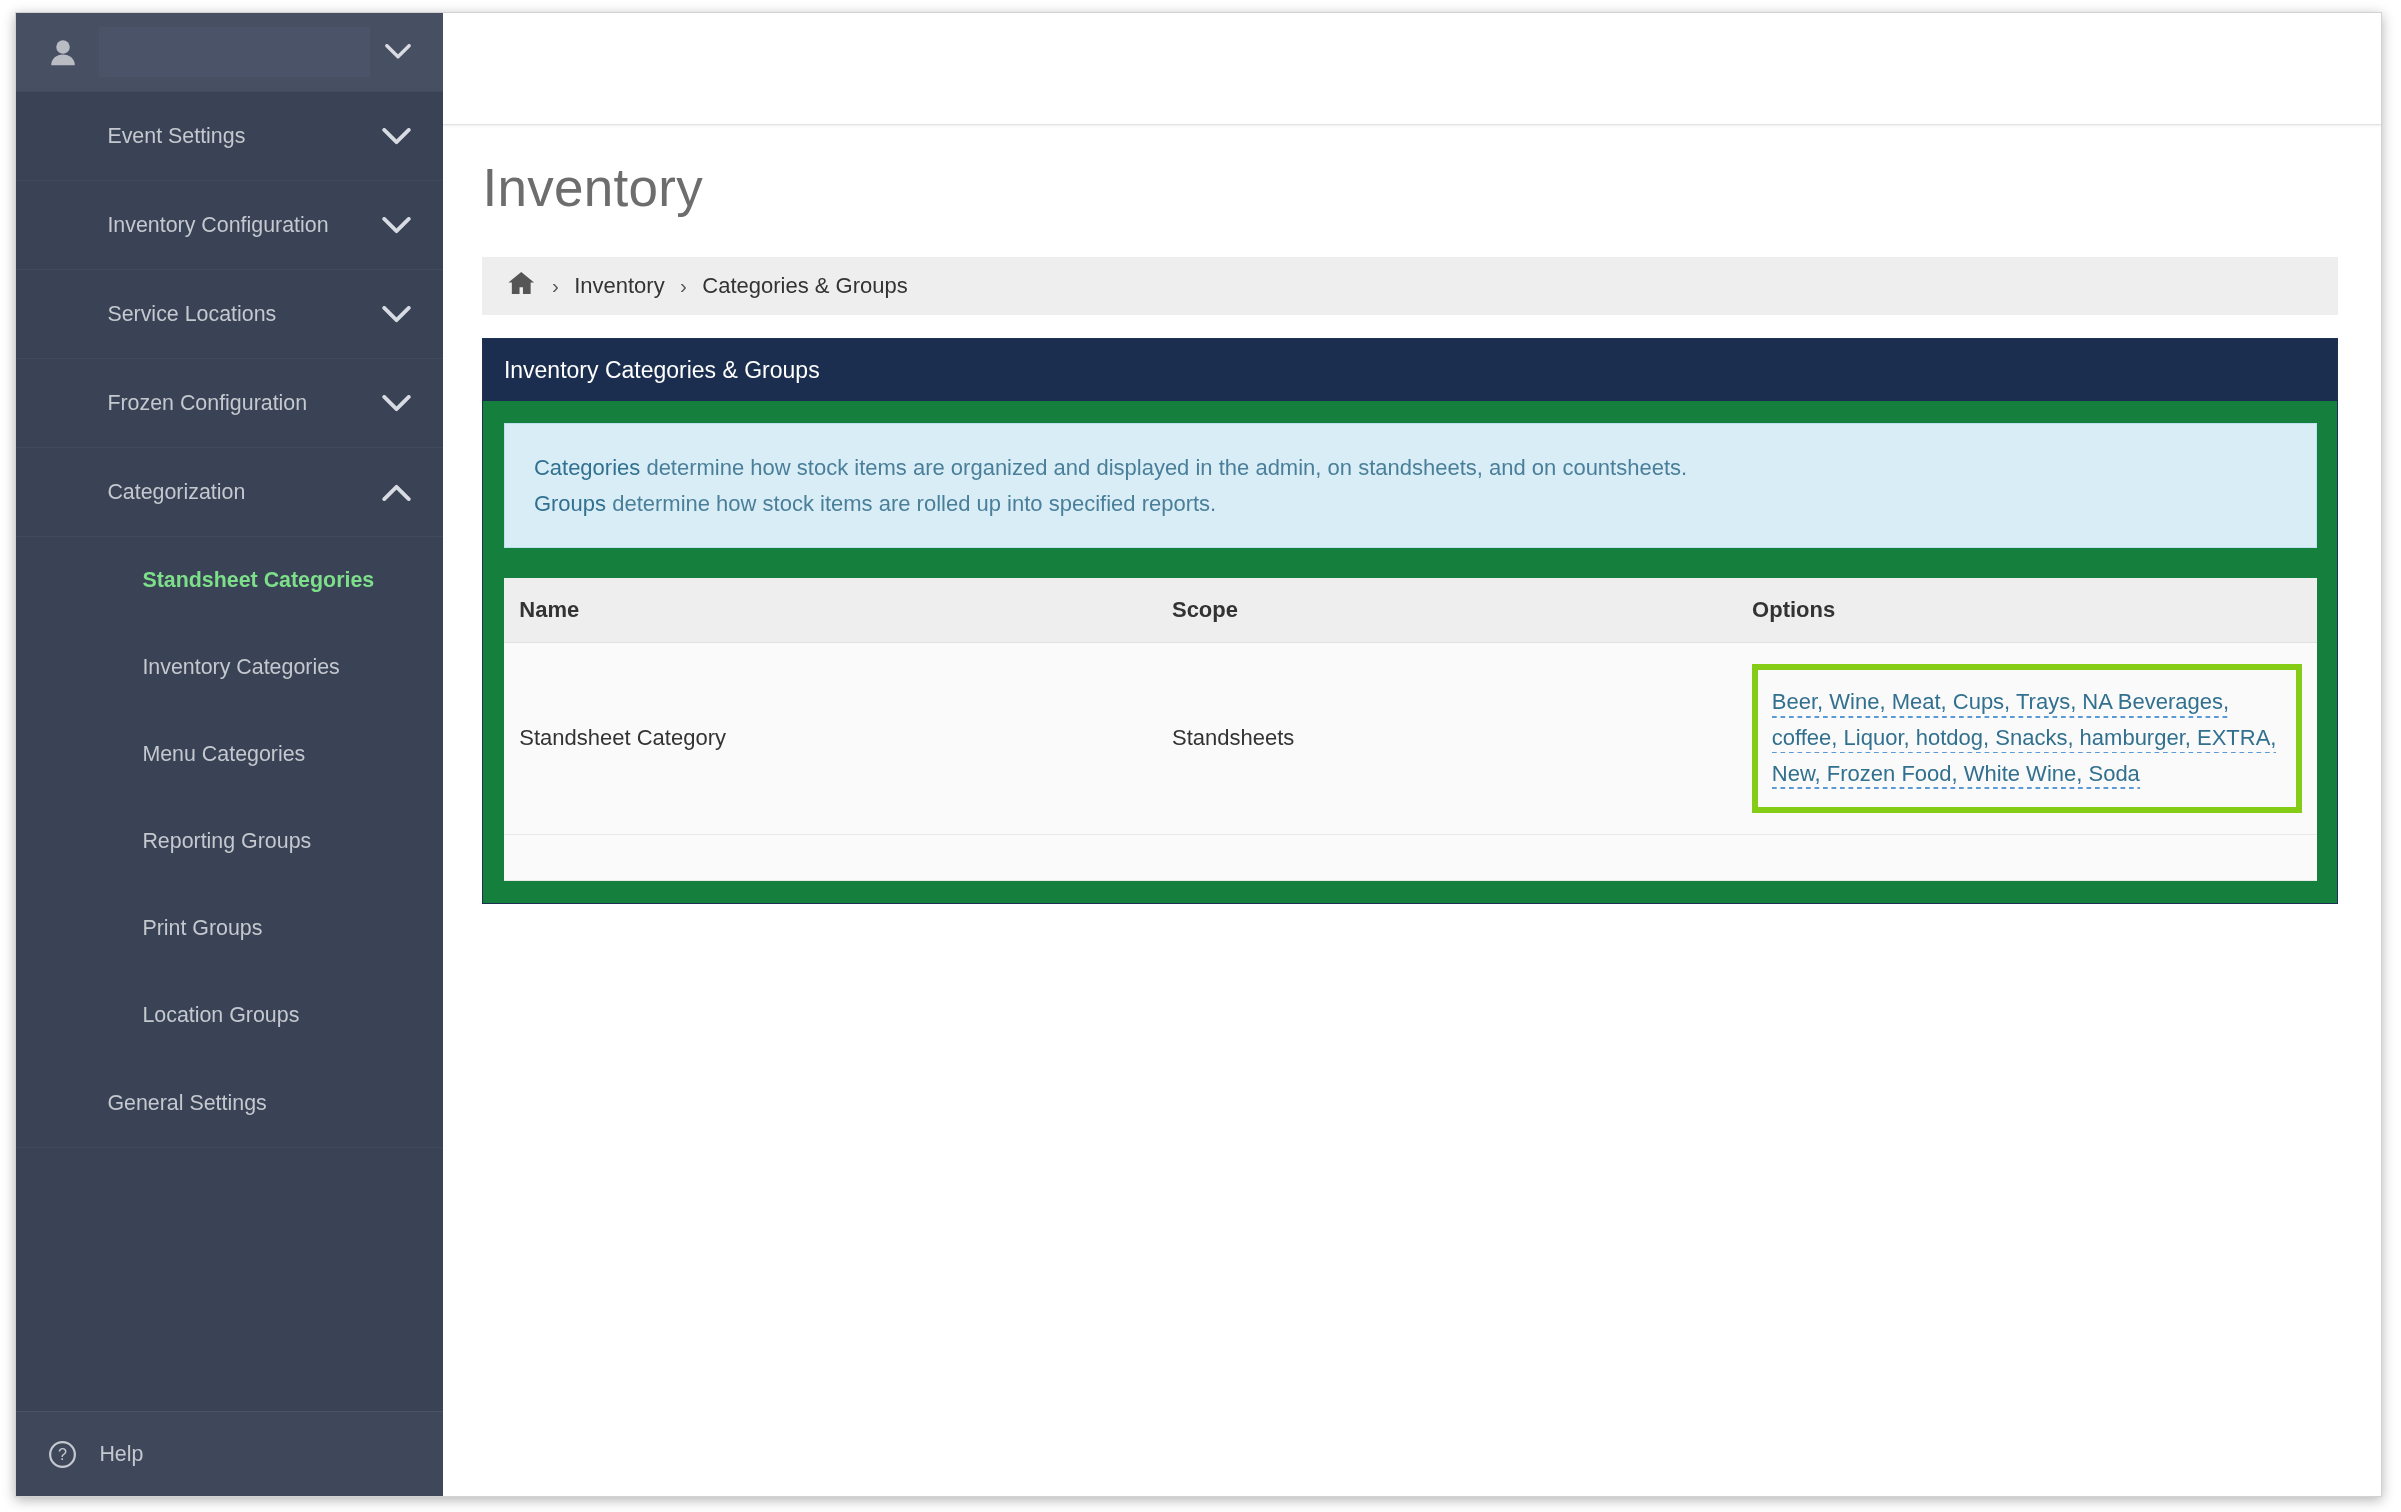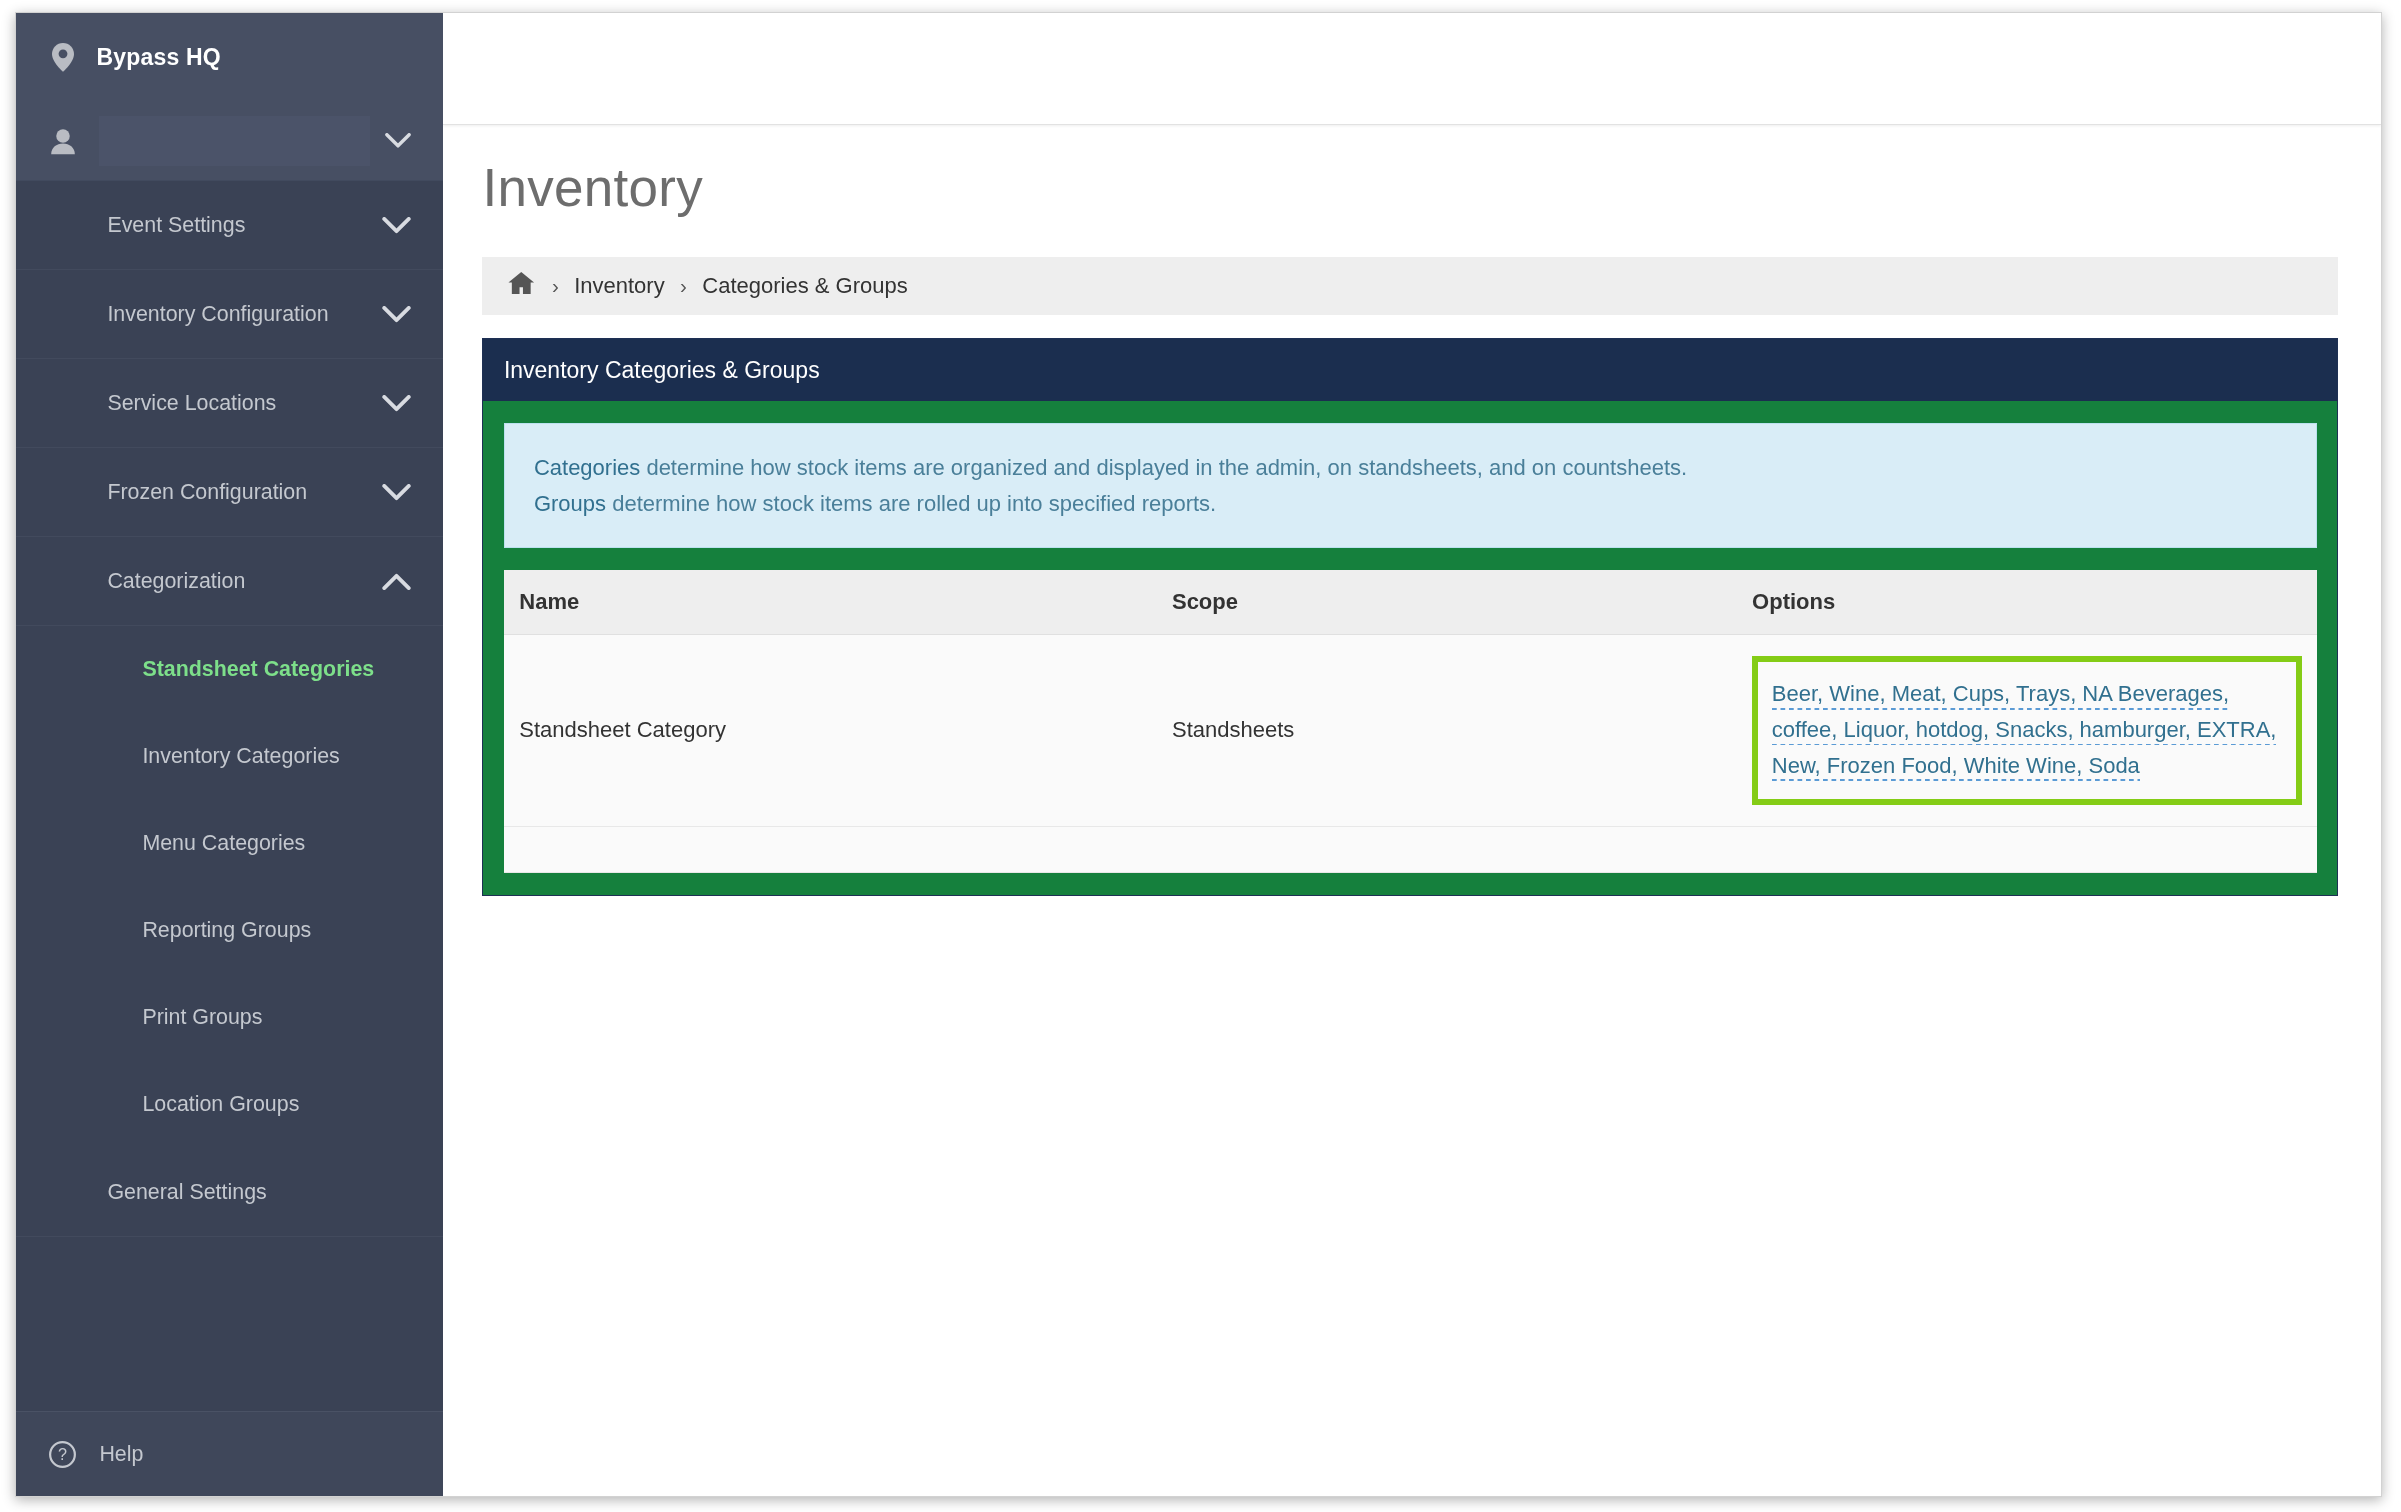--- a/index.html
+++ b/index.html
@@ -190,21 +190,21 @@
     padding: 26px 29px 26px 29px;
     color: #4a7f99;
     font-size: 22px;
     line-height: 1.62;
   }
   .info-box b { color: #31708f; font-weight: normal; }
 
   table.grid {
     width: 100%;
     border-collapse: collapse;
-    margin-top: 22px;
+    margin-top: 30px;
     table-layout: fixed;
   }
   table.grid thead th {
     background: #eeeeee;
     text-align: left;
     font-size: 22px;
     color: #333333;
     font-weight: bold;
     padding: 19px 15.4px;
     border-bottom: 0.9px solid #e0e0e0;
@@ -248,29 +248,20 @@
 
   .spacer-row td { background: #ffffff; height: 46px; border-bottom: none; }
 </style>
 </head>
 <body>
 
 <div id="app-window">
 
   <aside id="sidebar">
 
-    <div class="sb-brand">
-      <span class="pin-icon">
-        <svg width="22" height="29" viewBox="0 0 26 34">
-          <path d="M13 0C5.8 0 0 5.8 0 13c0 9.8 13 21 13 21s13-11.2 13-21C26 5.8 20.2 0 13 0z" fill="#b9bcc3"></path>
-          <circle cx="13" cy="12.6" r="5.2" fill="#474f63"></circle>
-        </svg>
-      </span>
-      <span class="brand-text">Bypass HQ</span>
-    </div>
 
     <div class="sb-user">
       <span class="user-icon">
         <svg width="26" height="27" viewBox="0 0 30 32">
           <circle cx="15" cy="9.5" r="8" fill="#b9bcc3"></circle>
           <path d="M1 31c0-7.6 6.3-12.5 14-12.5S29 23.4 29 31z" fill="#b9bcc3"></path>
         </svg>
       </span>
       <span class="user-name-box"></span>
       <span class="chev">

